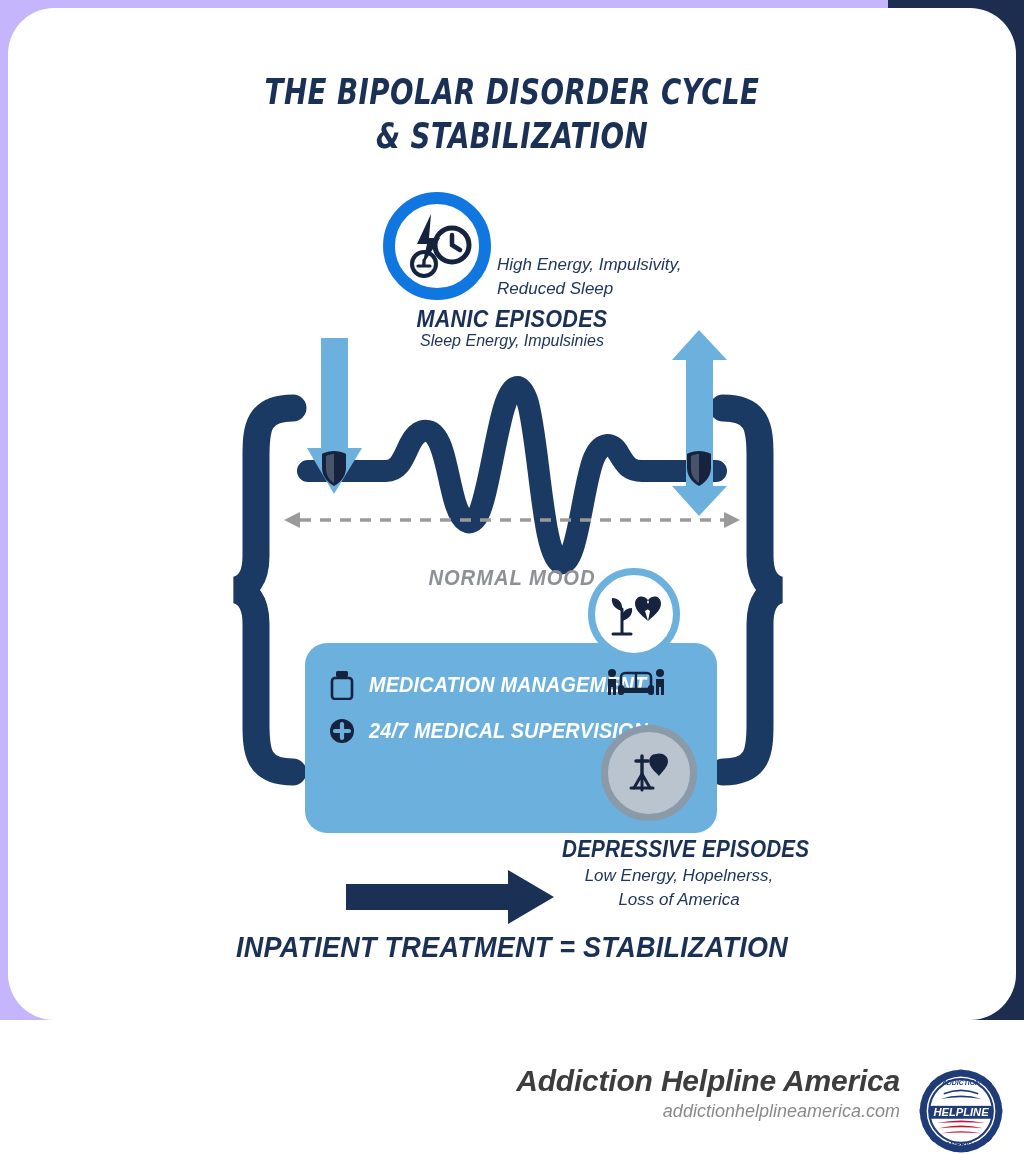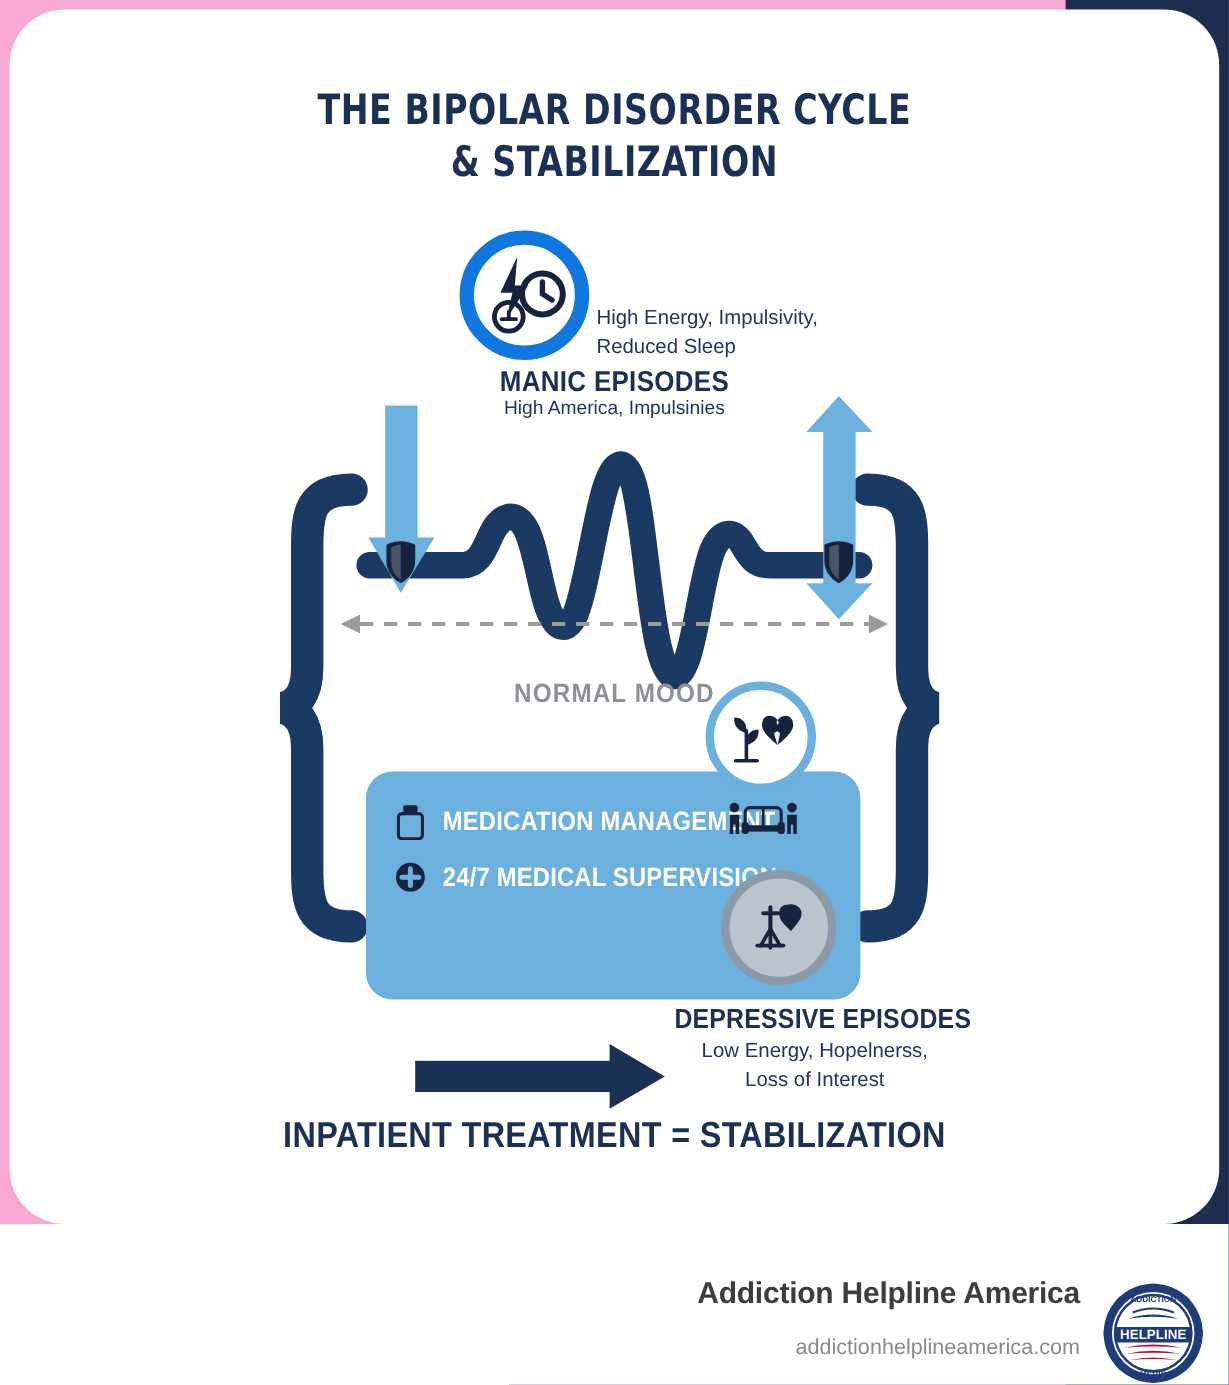--- a/index.html
+++ b/index.html
@@ -2,21 +2,21 @@
 <html><head>
 <meta charset="utf-8">
 <style>
   * { box-sizing: border-box; margin: 0; padding: 0; }
   html, body {
     width: 1024px; height: 1154px;
     background: #1d2d50;
     font-family: "Liberation Sans", sans-serif;
     overflow: hidden;
   }
-  #root { position: relative; width: 888px; height: 1154px; background: #f9a8d4; }
+  #root { position: relative; width: 888px; height: 1154px; background: #c4b5fd; font-style: italic; }
 
   .card {
     position: absolute; left: 8px; top: 8px;
     width: 1008px; height: 1012px;
     background: #ffffff;
     border-radius: 46px;
     overflow: hidden;
   }
 
   
@@ -163,27 +163,27 @@
     width: 1024px; height: 134px;
     background: #ffffff;
   }
   .foot-text {
     position: absolute; right: 124px; top: 44px;
     text-align: right;
   }
   .brand {
     color: #3d3d3d;
     font-weight: 700;
-    font-size: 25px;
+    font-size: 30px;
     letter-spacing: -0.2px;
   }
   .url {
     color: #8a8a8a;
     font-size: 18px;
-    margin-top: 19px;
+    margin-top: 3px;
   }
   .seal {
     position: absolute; right: 20px; top: 48px;
     width: 86px; height: 86px;
   }
 </style>
 </head>
 <body>
 
 <div id="root">
@@ -200,21 +200,21 @@
         <path d="M36 10 L22 40 L32 40 L27 62 L45 34 L34 34 Z" fill="#16233f"></path>
         <circle cx="57" cy="41" r="17" fill="none" stroke="#16233f" stroke-width="5"></circle>
         <path d="M57 31 L57 41 L65 46" fill="none" stroke="#16233f" stroke-width="4.5" stroke-linecap="round"></path>
         <circle cx="29" cy="60" r="12" fill="none" stroke="#16233f" stroke-width="4"></circle>
         <path d="M23 62 L35 62 M29 56 L29 62" stroke="#16233f" stroke-width="3.2" stroke-linecap="round"></path>
       </svg>
     </div>
 
     <div class="manic-side">High Energy, Impulsivity, Reduced Sleep</div>
     <div class="manic-title">MANIC EPISODES</div>
-    <div class="manic-sub">High America, Impulsinies</div>
+    <div class="manic-sub">Sleep Energy, Impulsinies</div>
 
     <svg class="diagram" viewBox="0 0 1008 1012">
 
       <path d="M285 400
                C 250 400 248 420 248 448
                L 248 548
                C 248 572 238 580 228 582
                C 238 584 248 592 248 616
                L 248 716
                C 248 744 250 764 285 764" fill="none" stroke="#1b3a63" stroke-width="27" stroke-linecap="round"></path>
@@ -332,21 +332,21 @@
           <path d="M30 6 C 24 6 22 12 24 17 C 26 22 32 26 33 28 C 36 24 42 19 42 13 C 42 8 36 4 30 6 Z" fill="#16233f"></path>
           <path d="M16 26 L8 40 M16 26 L24 40 M16 26 L16 42" stroke="#16233f" stroke-width="3" stroke-linecap="round"></path>
           <path d="M5 40 L27 40" stroke="#16233f" stroke-width="3" stroke-linecap="round"></path>
         </svg>
       </div>
     </div>
 
     <div class="dep-title">DEPRESSIVE EPISODES</div>
     <div class="dep-sub">
       <div>Low Energy, Hopelnerss,</div>
-      <div>Loss of Interest</div>
+      <div>Loss of America</div>
     </div>
 
     <div class="inpatient">INPATIENT TREATMENT = STABILIZATION</div>
   </div>
 
   <div class="footer">
     <div class="foot-text">
       <div class="brand">Addiction Helpline America</div>
       <div class="url">addictionhelplineamerica.com</div>
     </div>

